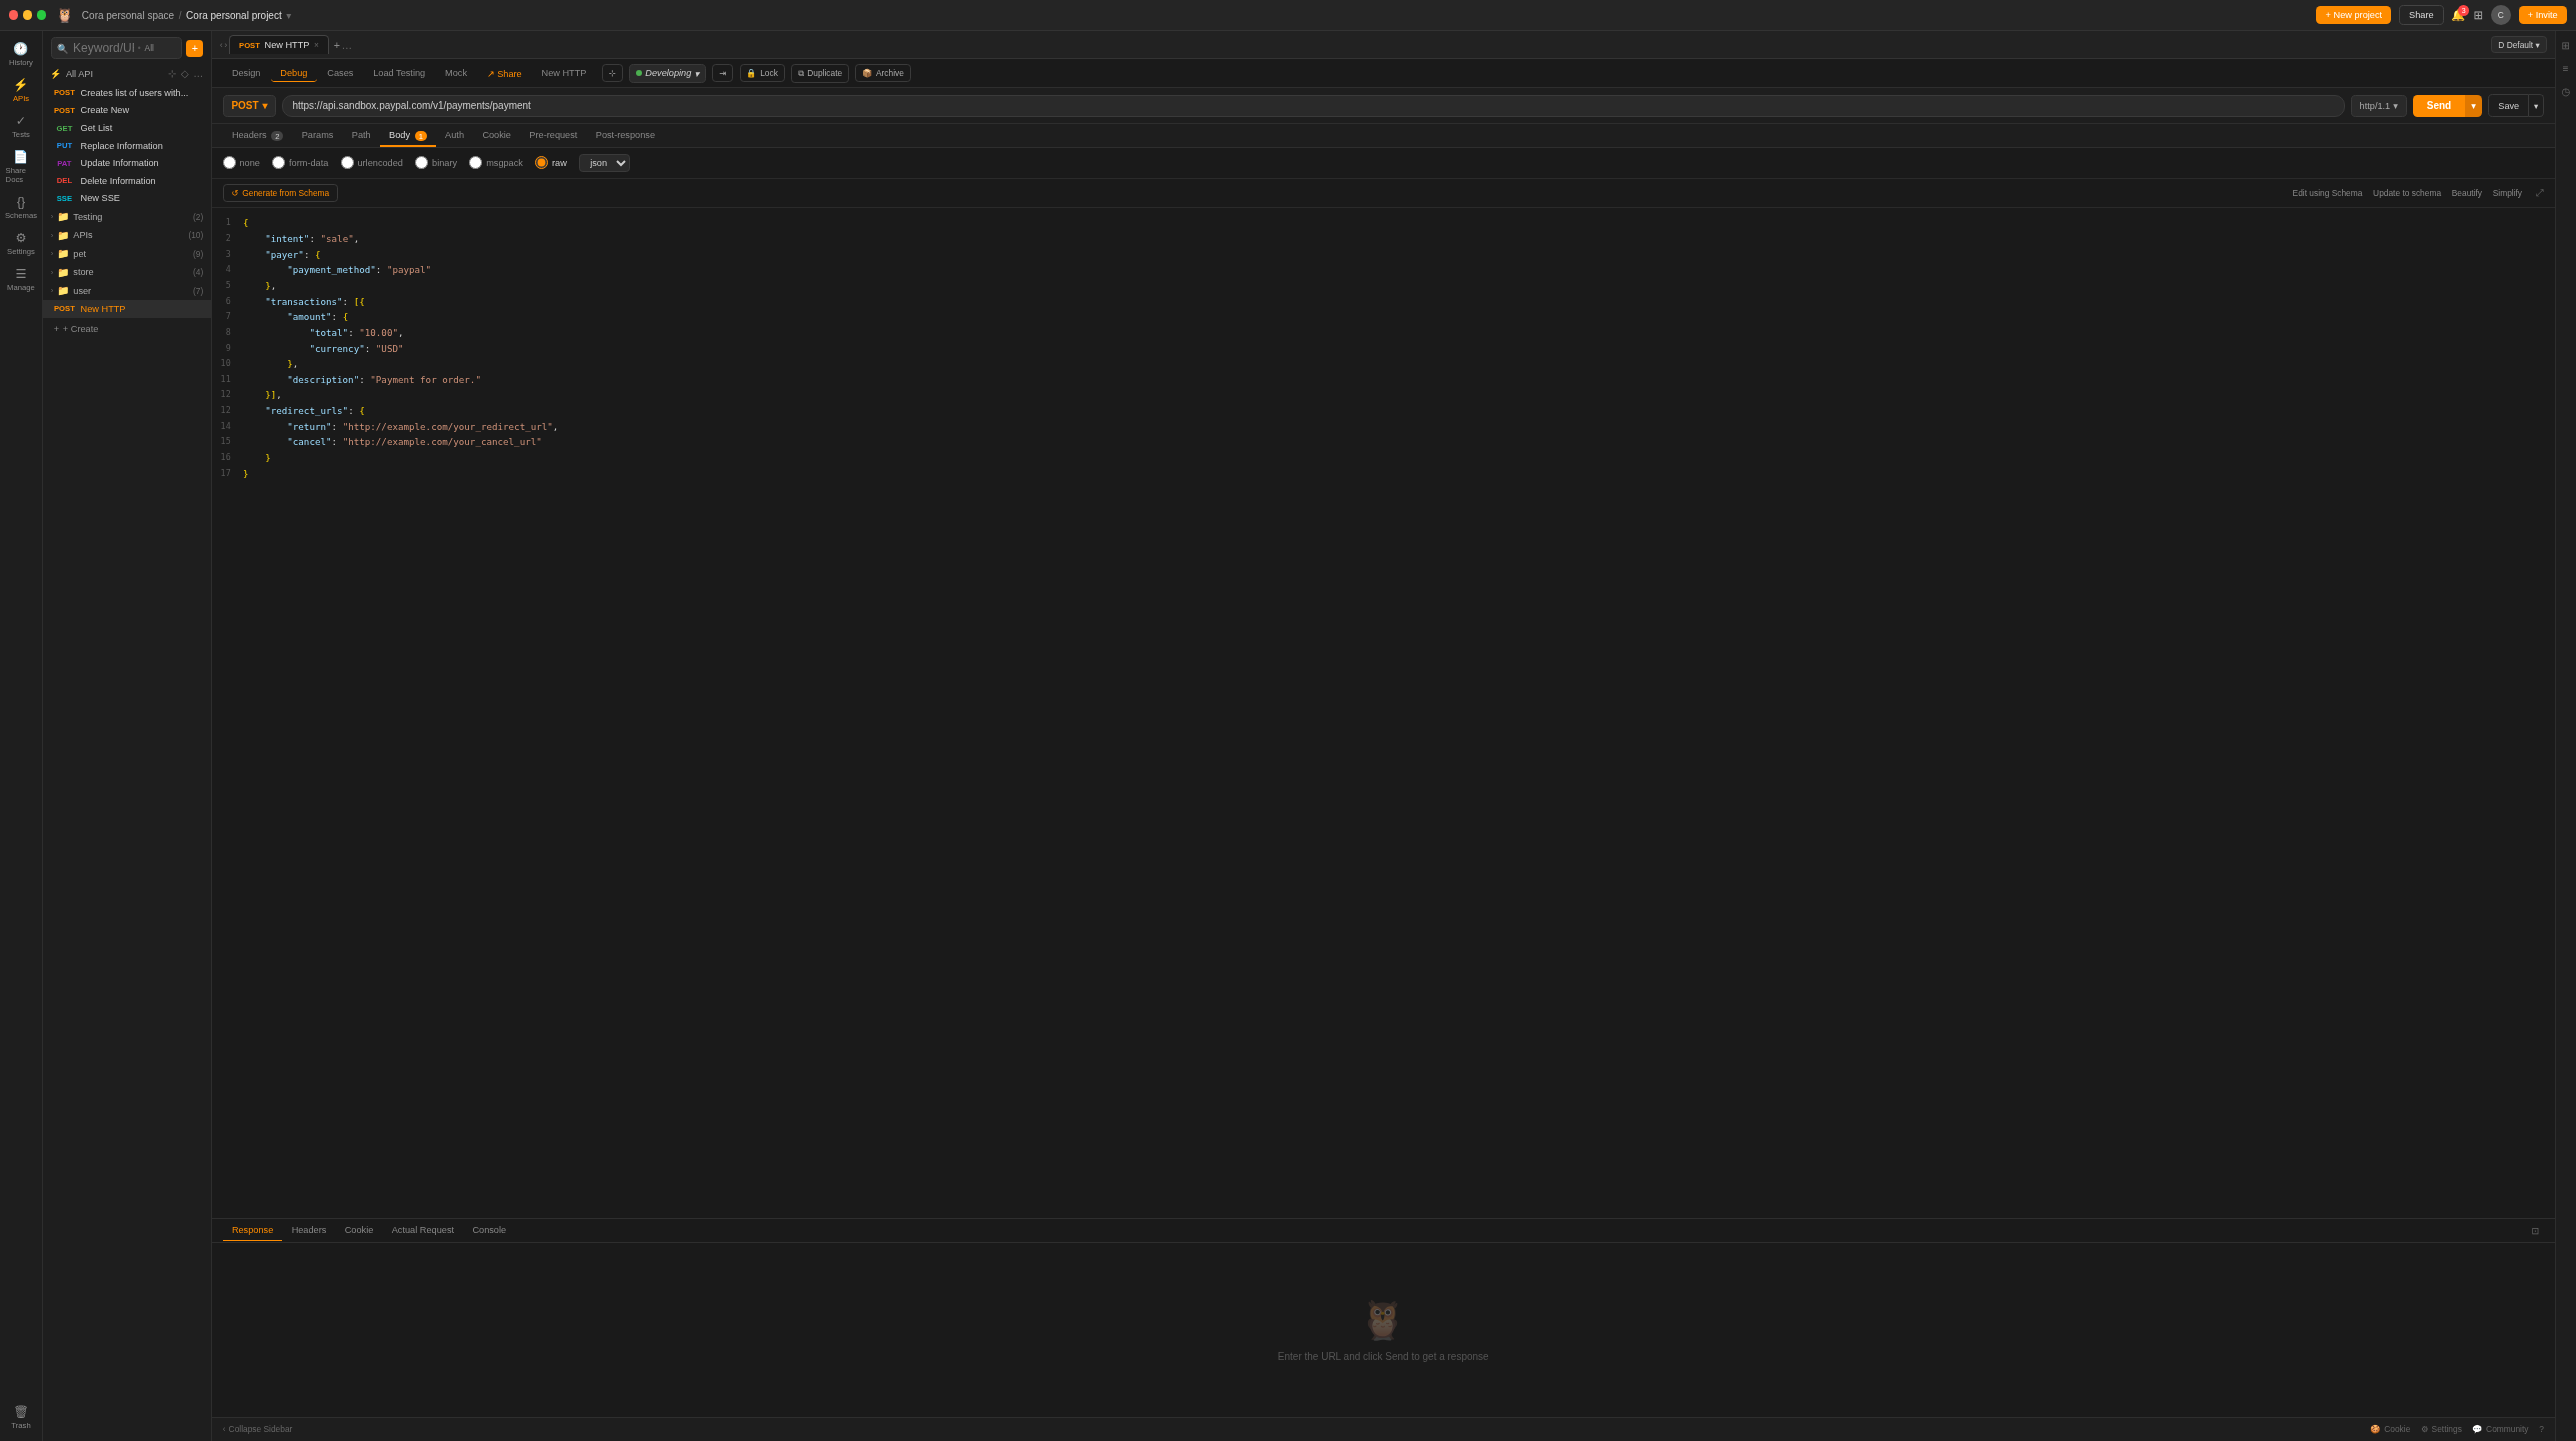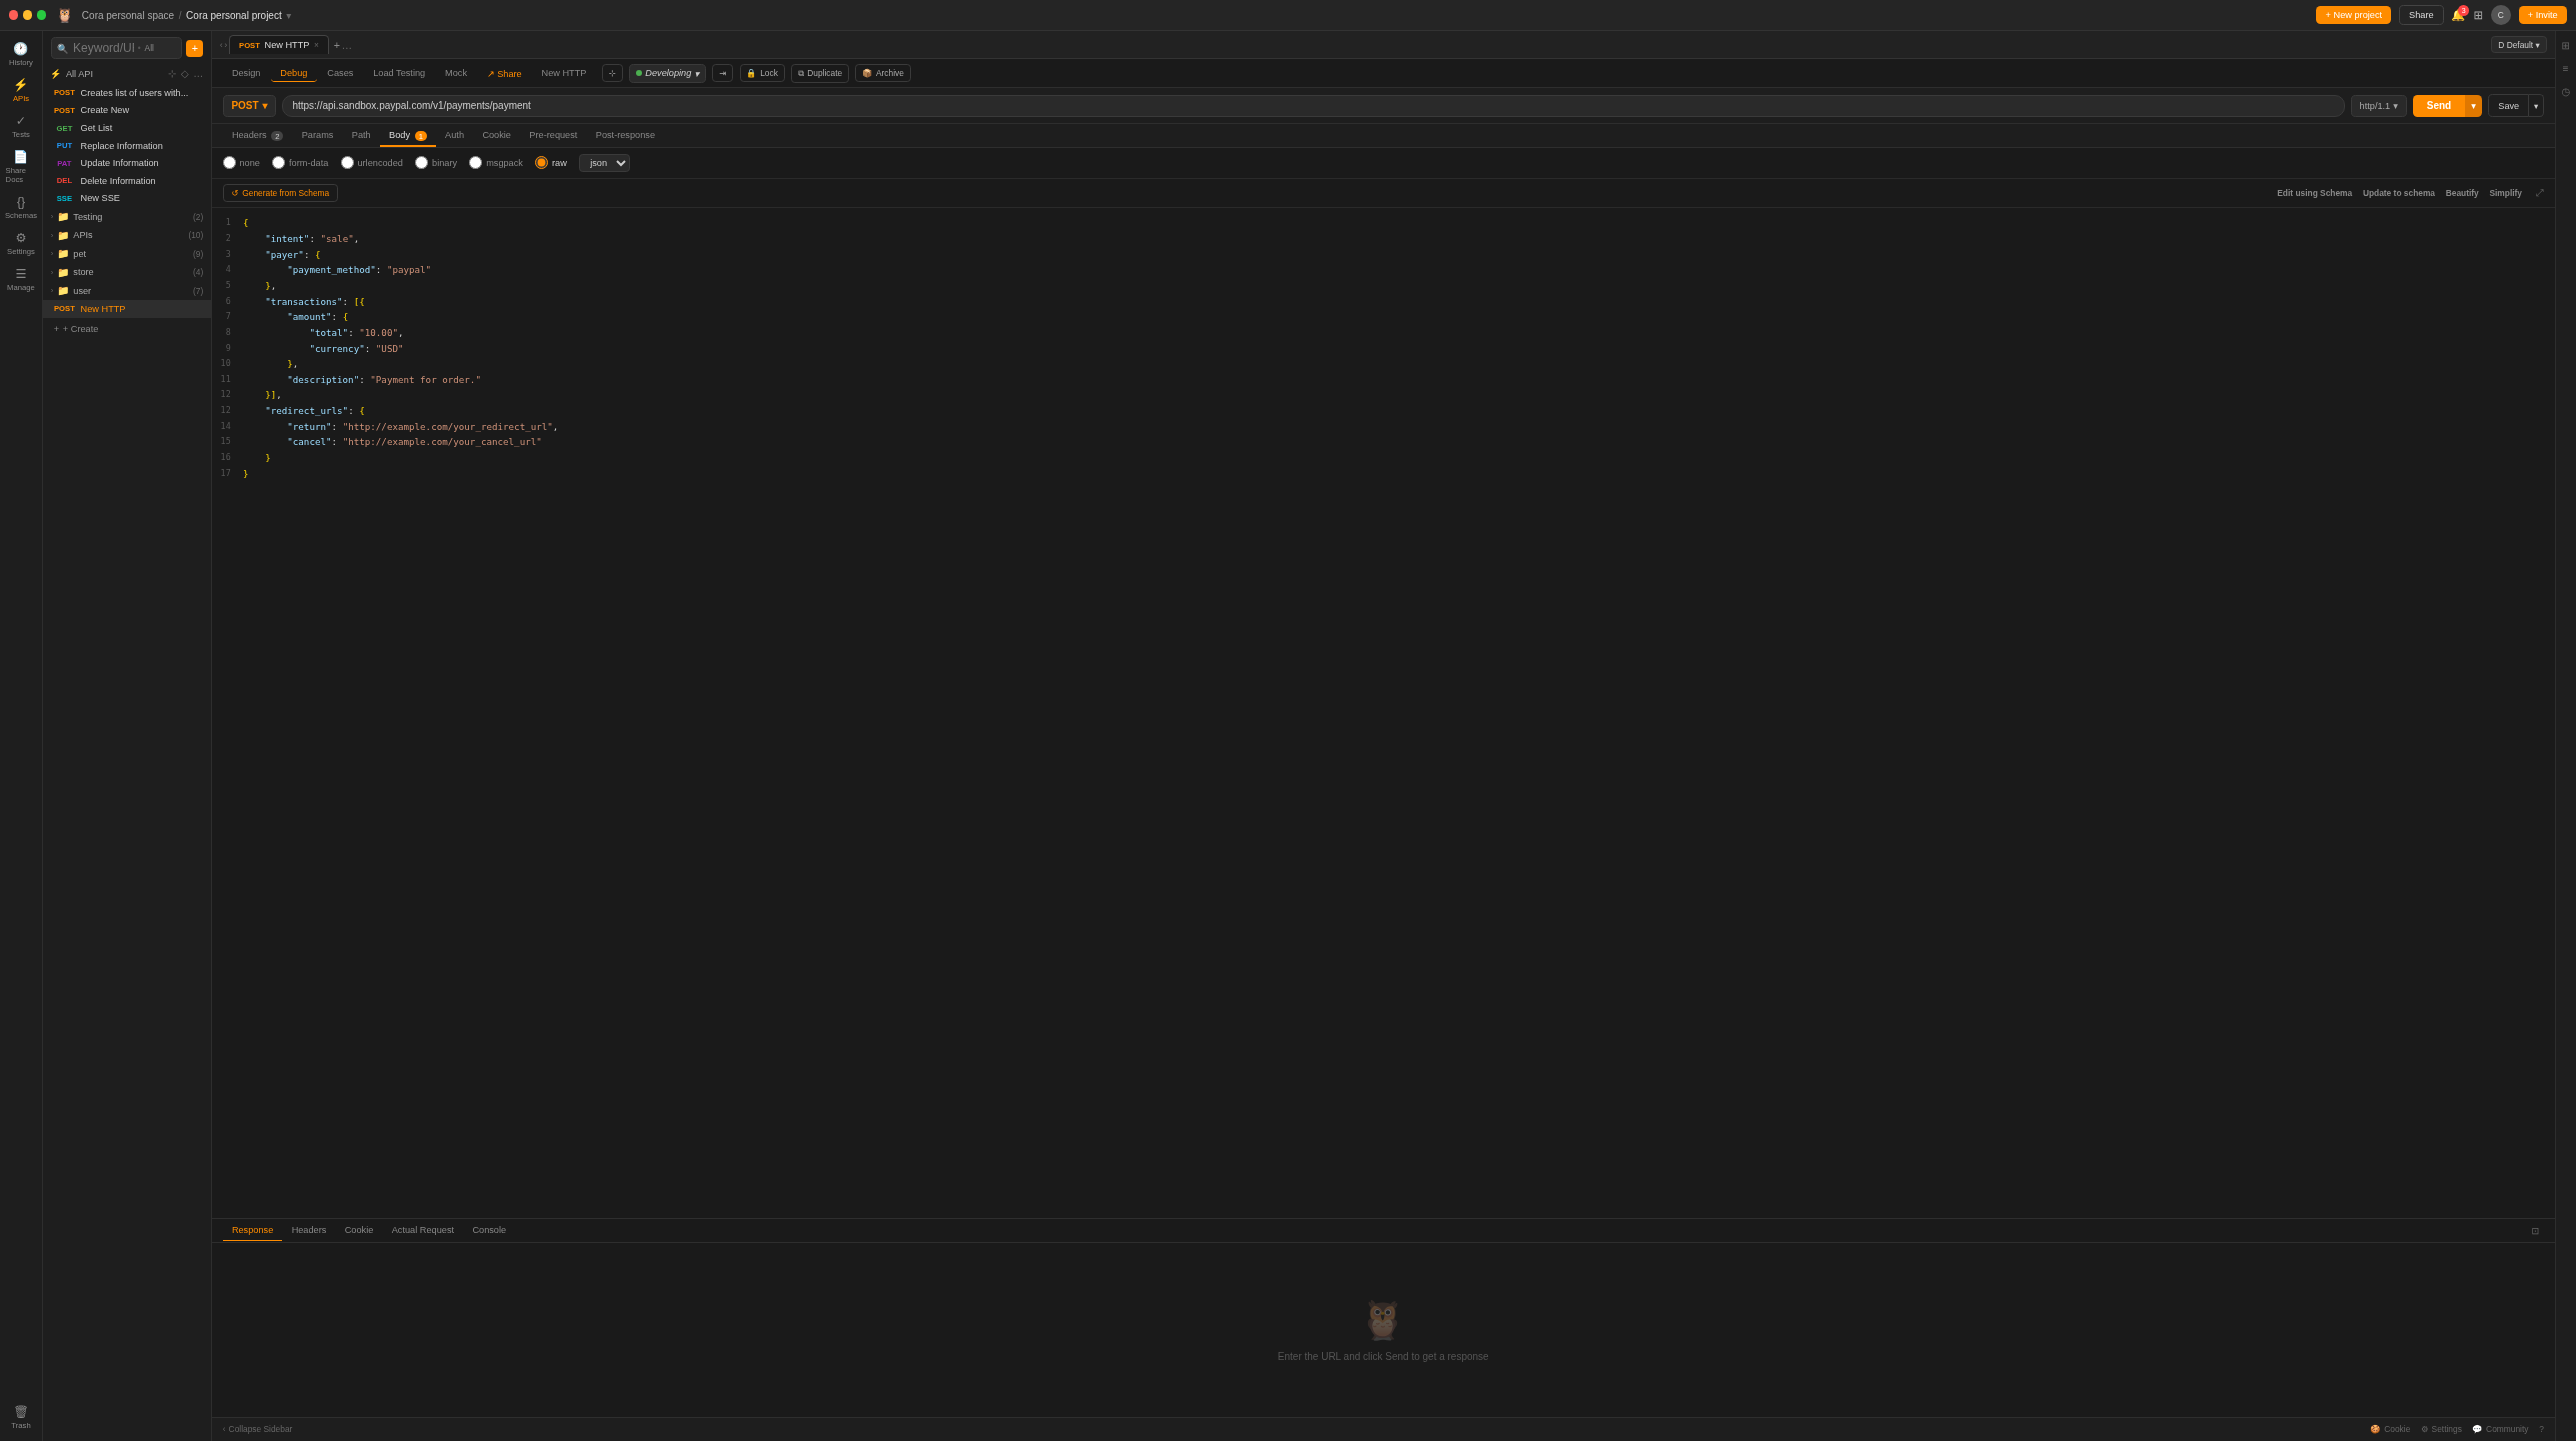--- a/index.html
+++ b/index.html
@@ -475,21 +475,21 @@
       color: #ff8c00;
       padding: 3.1px 7.7px;
       font-size: 8.4px;
       cursor: pointer;
       display: flex; align-items: center; gap: 3.8px;
     }
     .schema-actions {
       margin-left: auto;
       display: flex; gap: 10.7px; color: #888; font-size: 8.4px;
     }
-    .schema-actions span { cursor: pointer; font-weight: bold; }
+    .schema-actions span { cursor: pointer; }
 
     
     .code-editor {
       flex: 1;
       overflow: auto;
       background: #1a1a1a;
       padding: 7.7px 0;
       font-family: 'Menlo', 'Consolas', monospace;
       font-size: 9.2px;
       line-height: 1.7;

